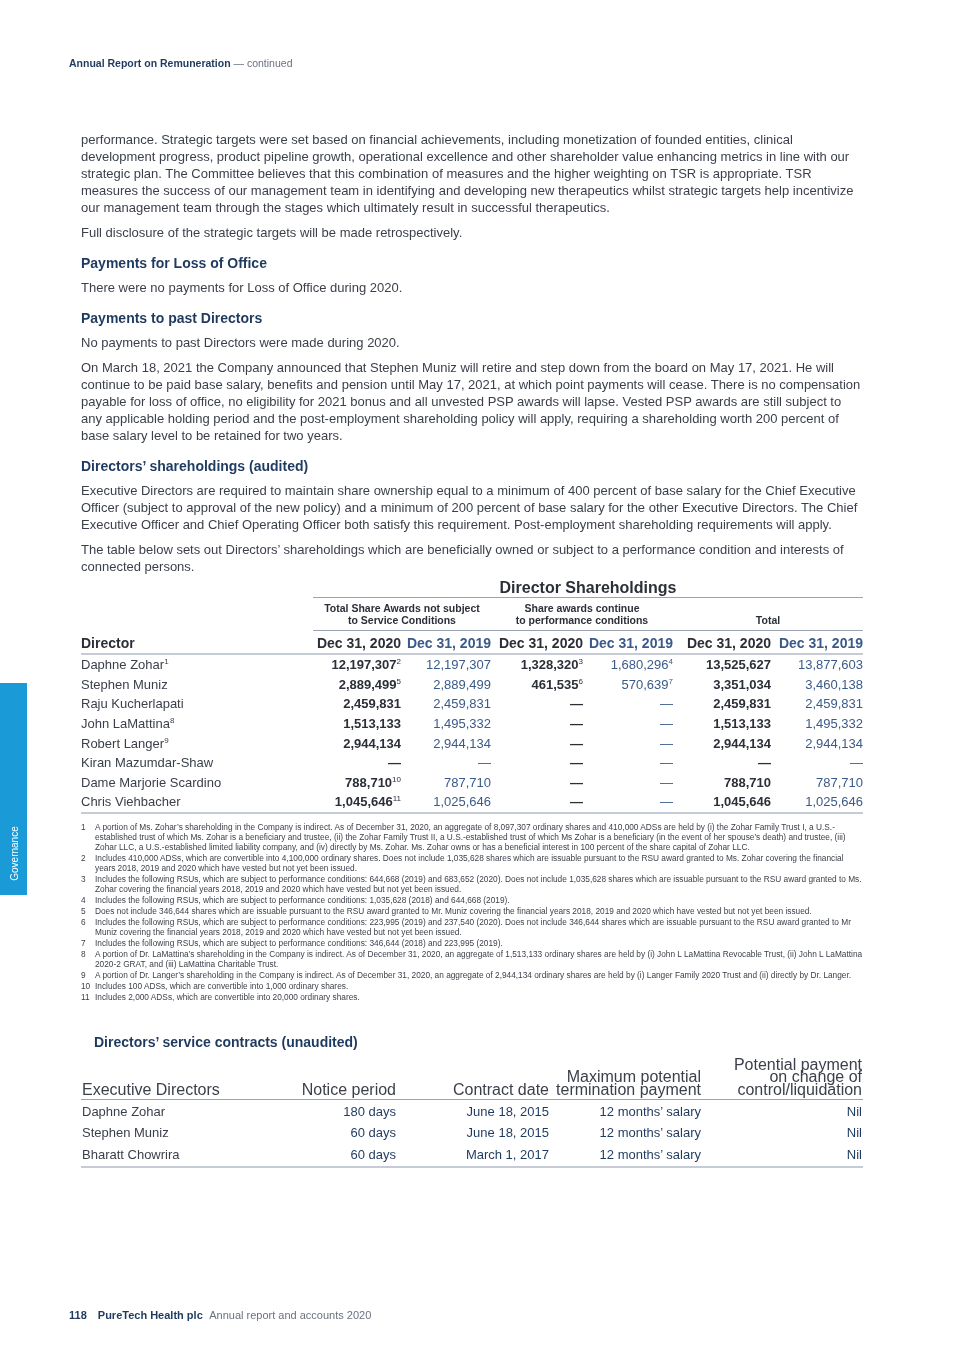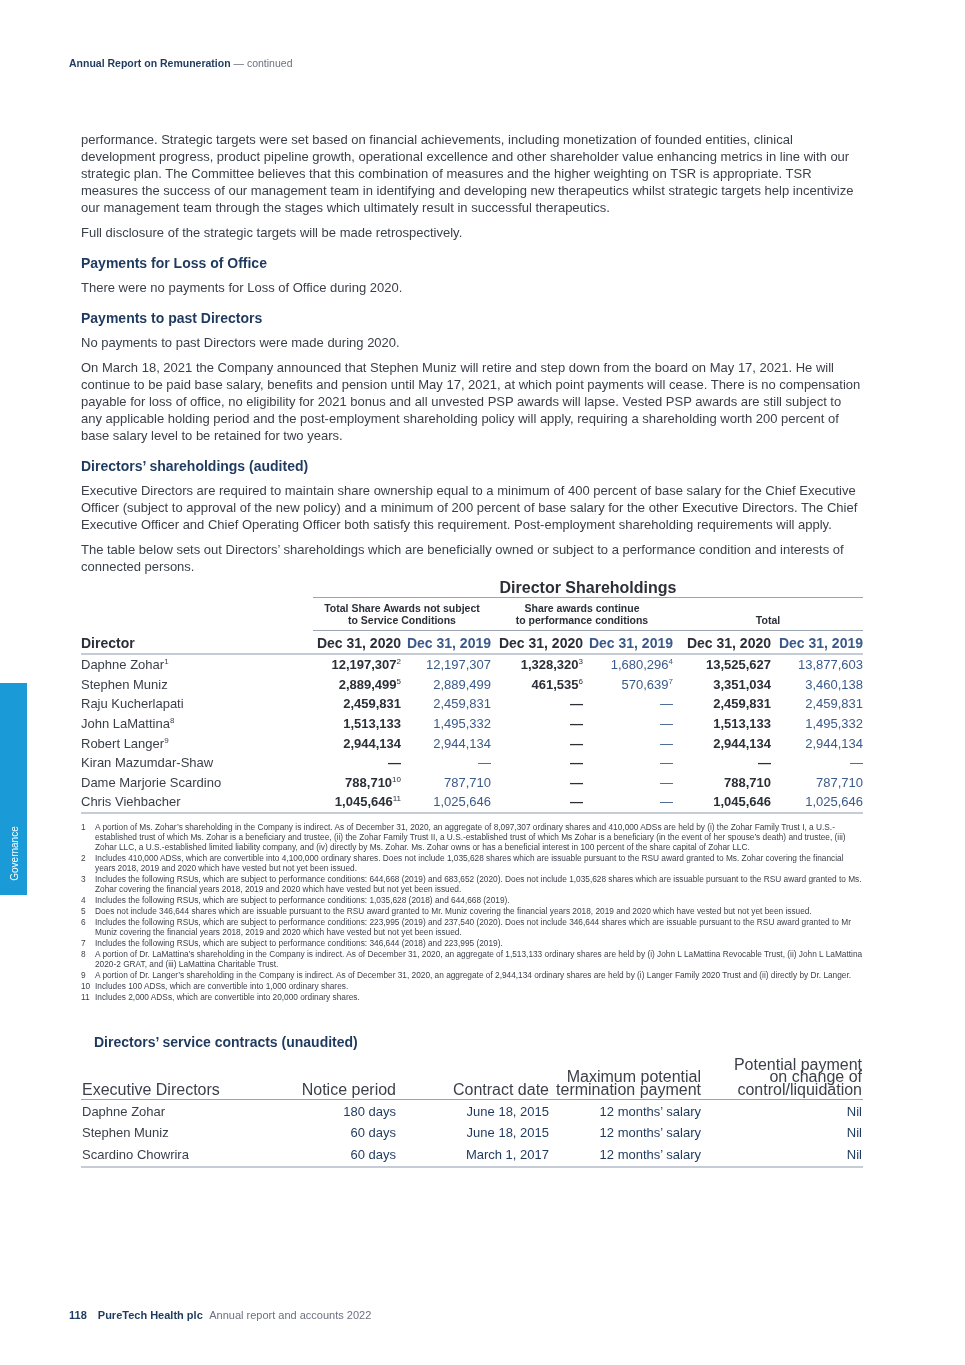--- a/index.html
+++ b/index.html
@@ -283,27 +283,27 @@
           <td class="r blue">Nil</td>
         </tr>
         <tr>
           <td class="l ">Stephen Muniz</td>
           <td class="r blue">60 days</td>
           <td class="r blue">June 18, 2015</td>
           <td class="r blue">12 months’ salary</td>
           <td class="r blue">Nil</td>
         </tr>
         <tr>
-          <td class="l ">Scardino Chowrira</td>
+          <td class="l ">Bharatt Chowrira</td>
           <td class="r blue">60 days</td>
           <td class="r blue">March 1, 2017</td>
           <td class="r blue">12 months’ salary</td>
           <td class="r blue">Nil</td>
         </tr>
       </tbody>
   </table>
 </div>
 
 <div class="footer">
   <span class="pg">118</span>
   <span class="co">PureTech Health plc</span>
-  <span>Annual report and accounts 2022</span>
+  <span>Annual report and accounts 2020</span>
 </div>
 
 </body></html>

